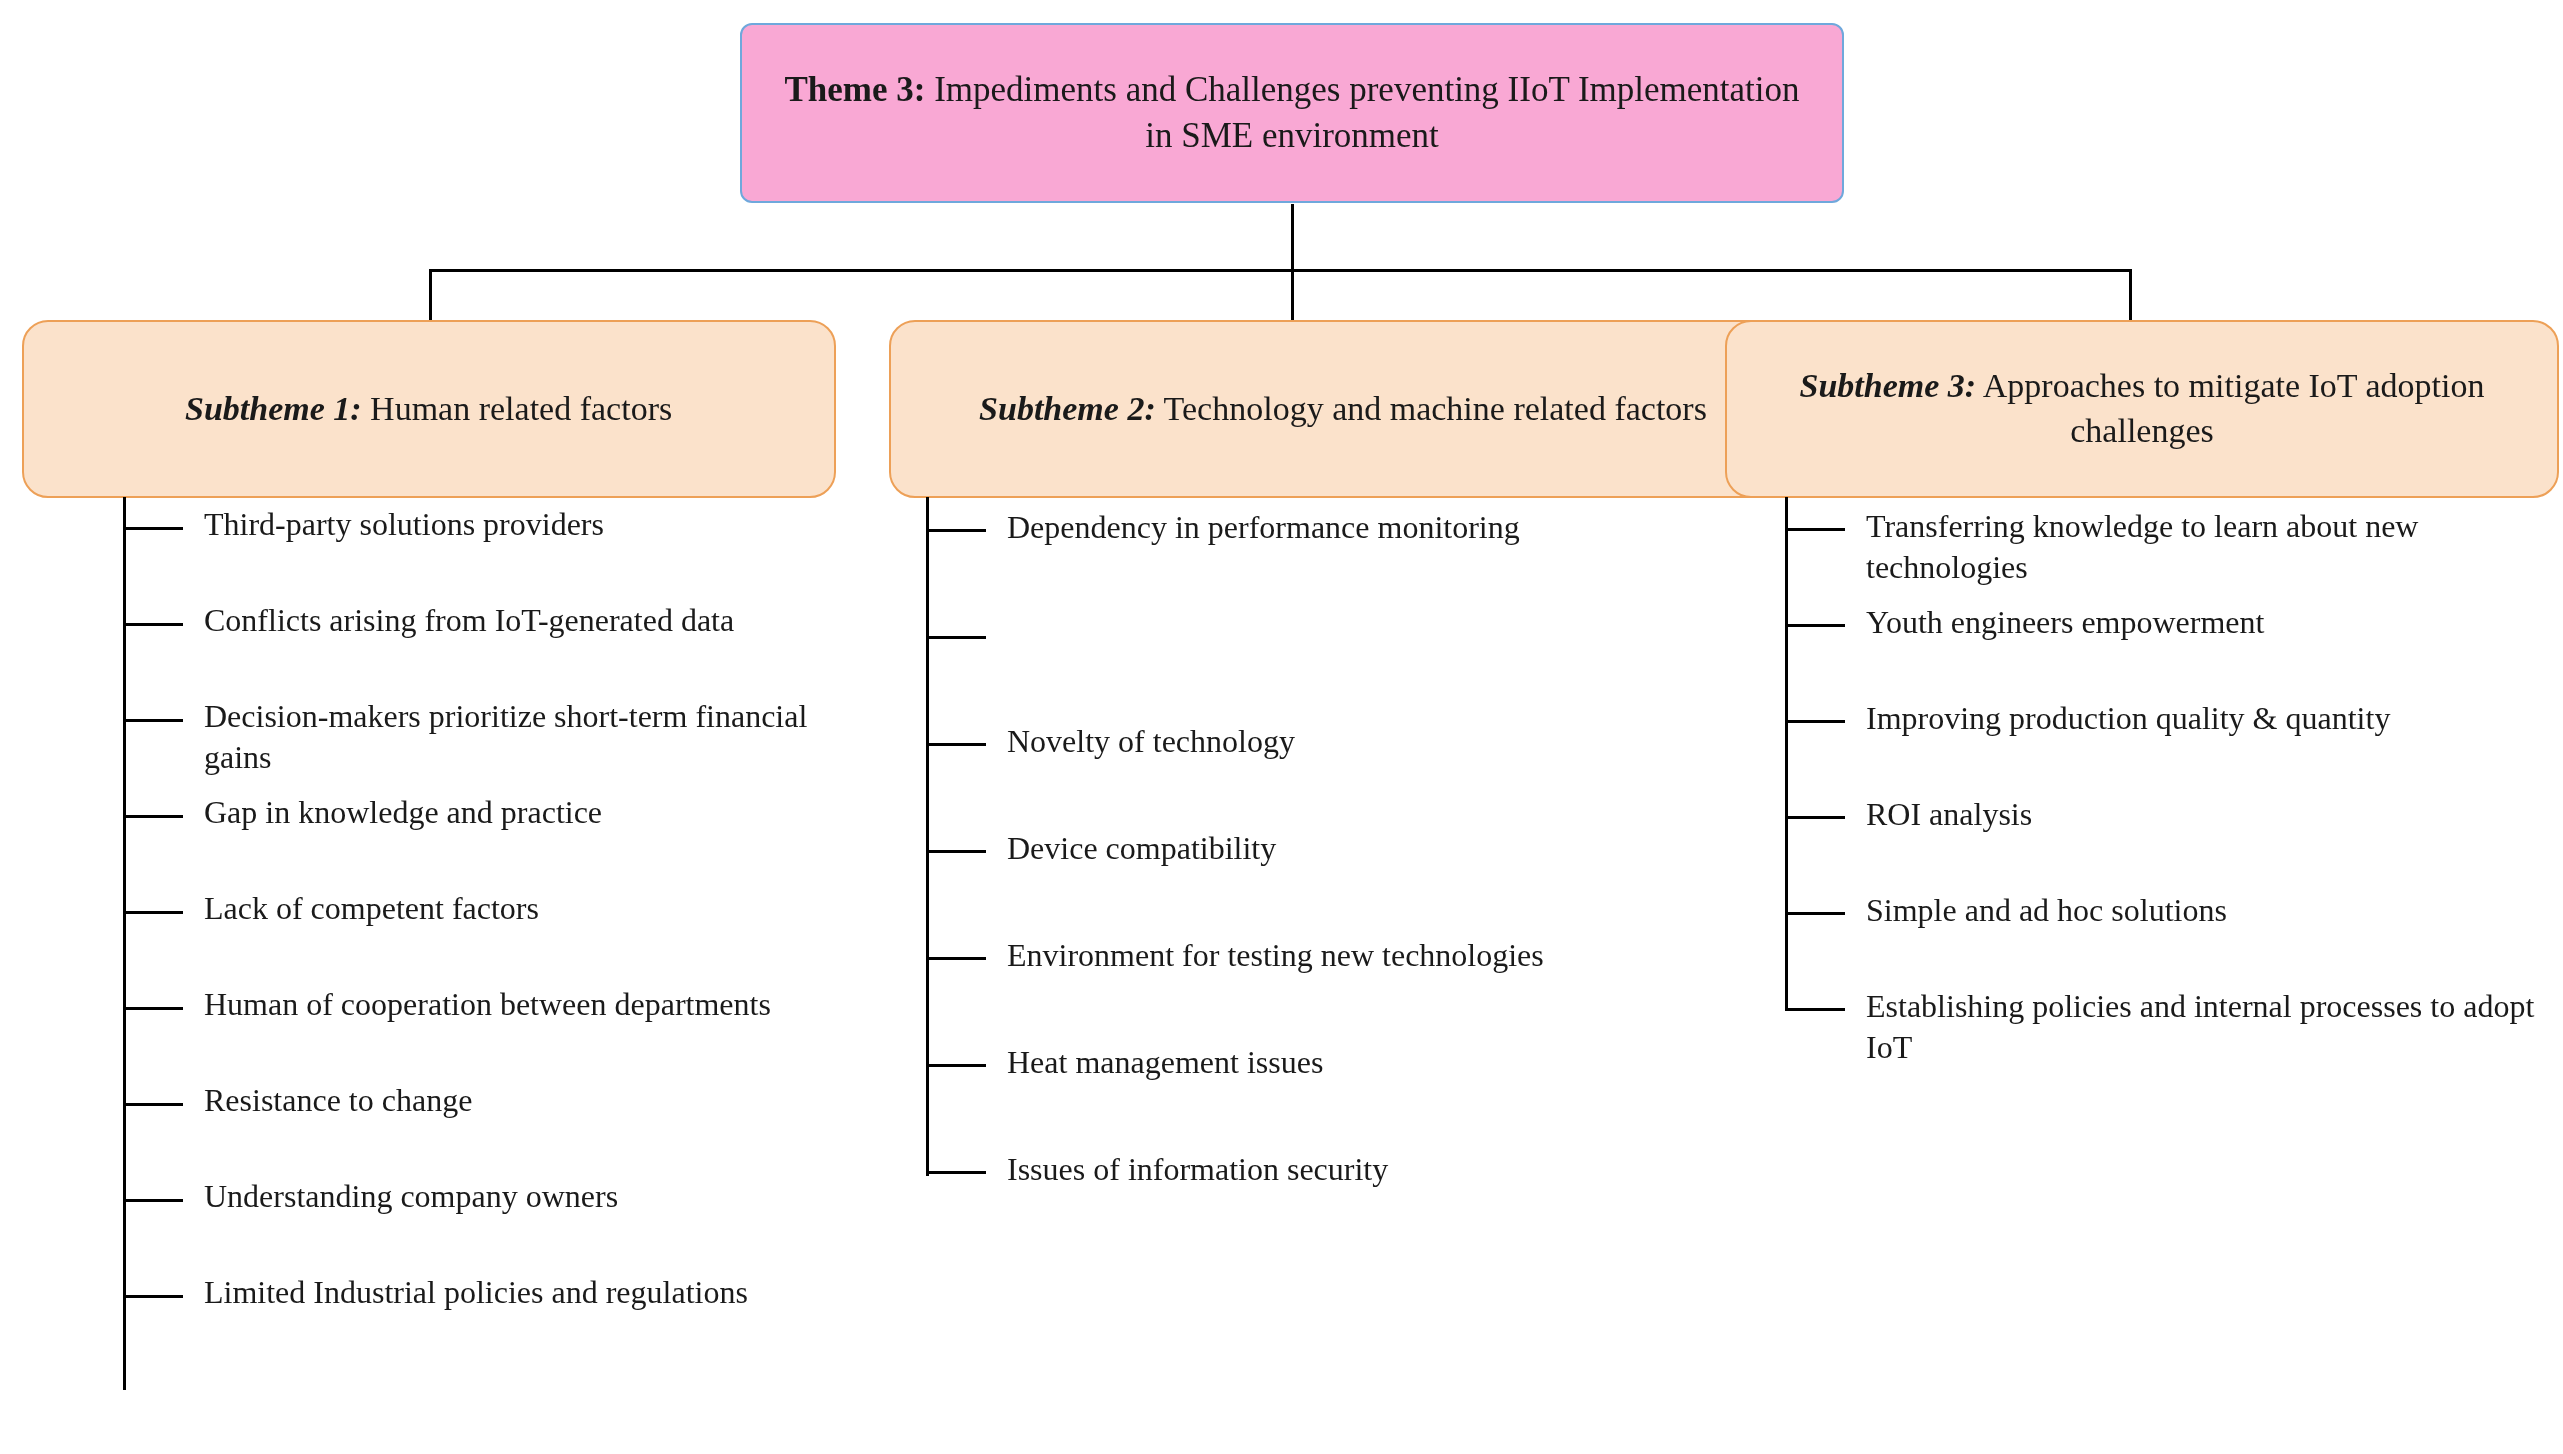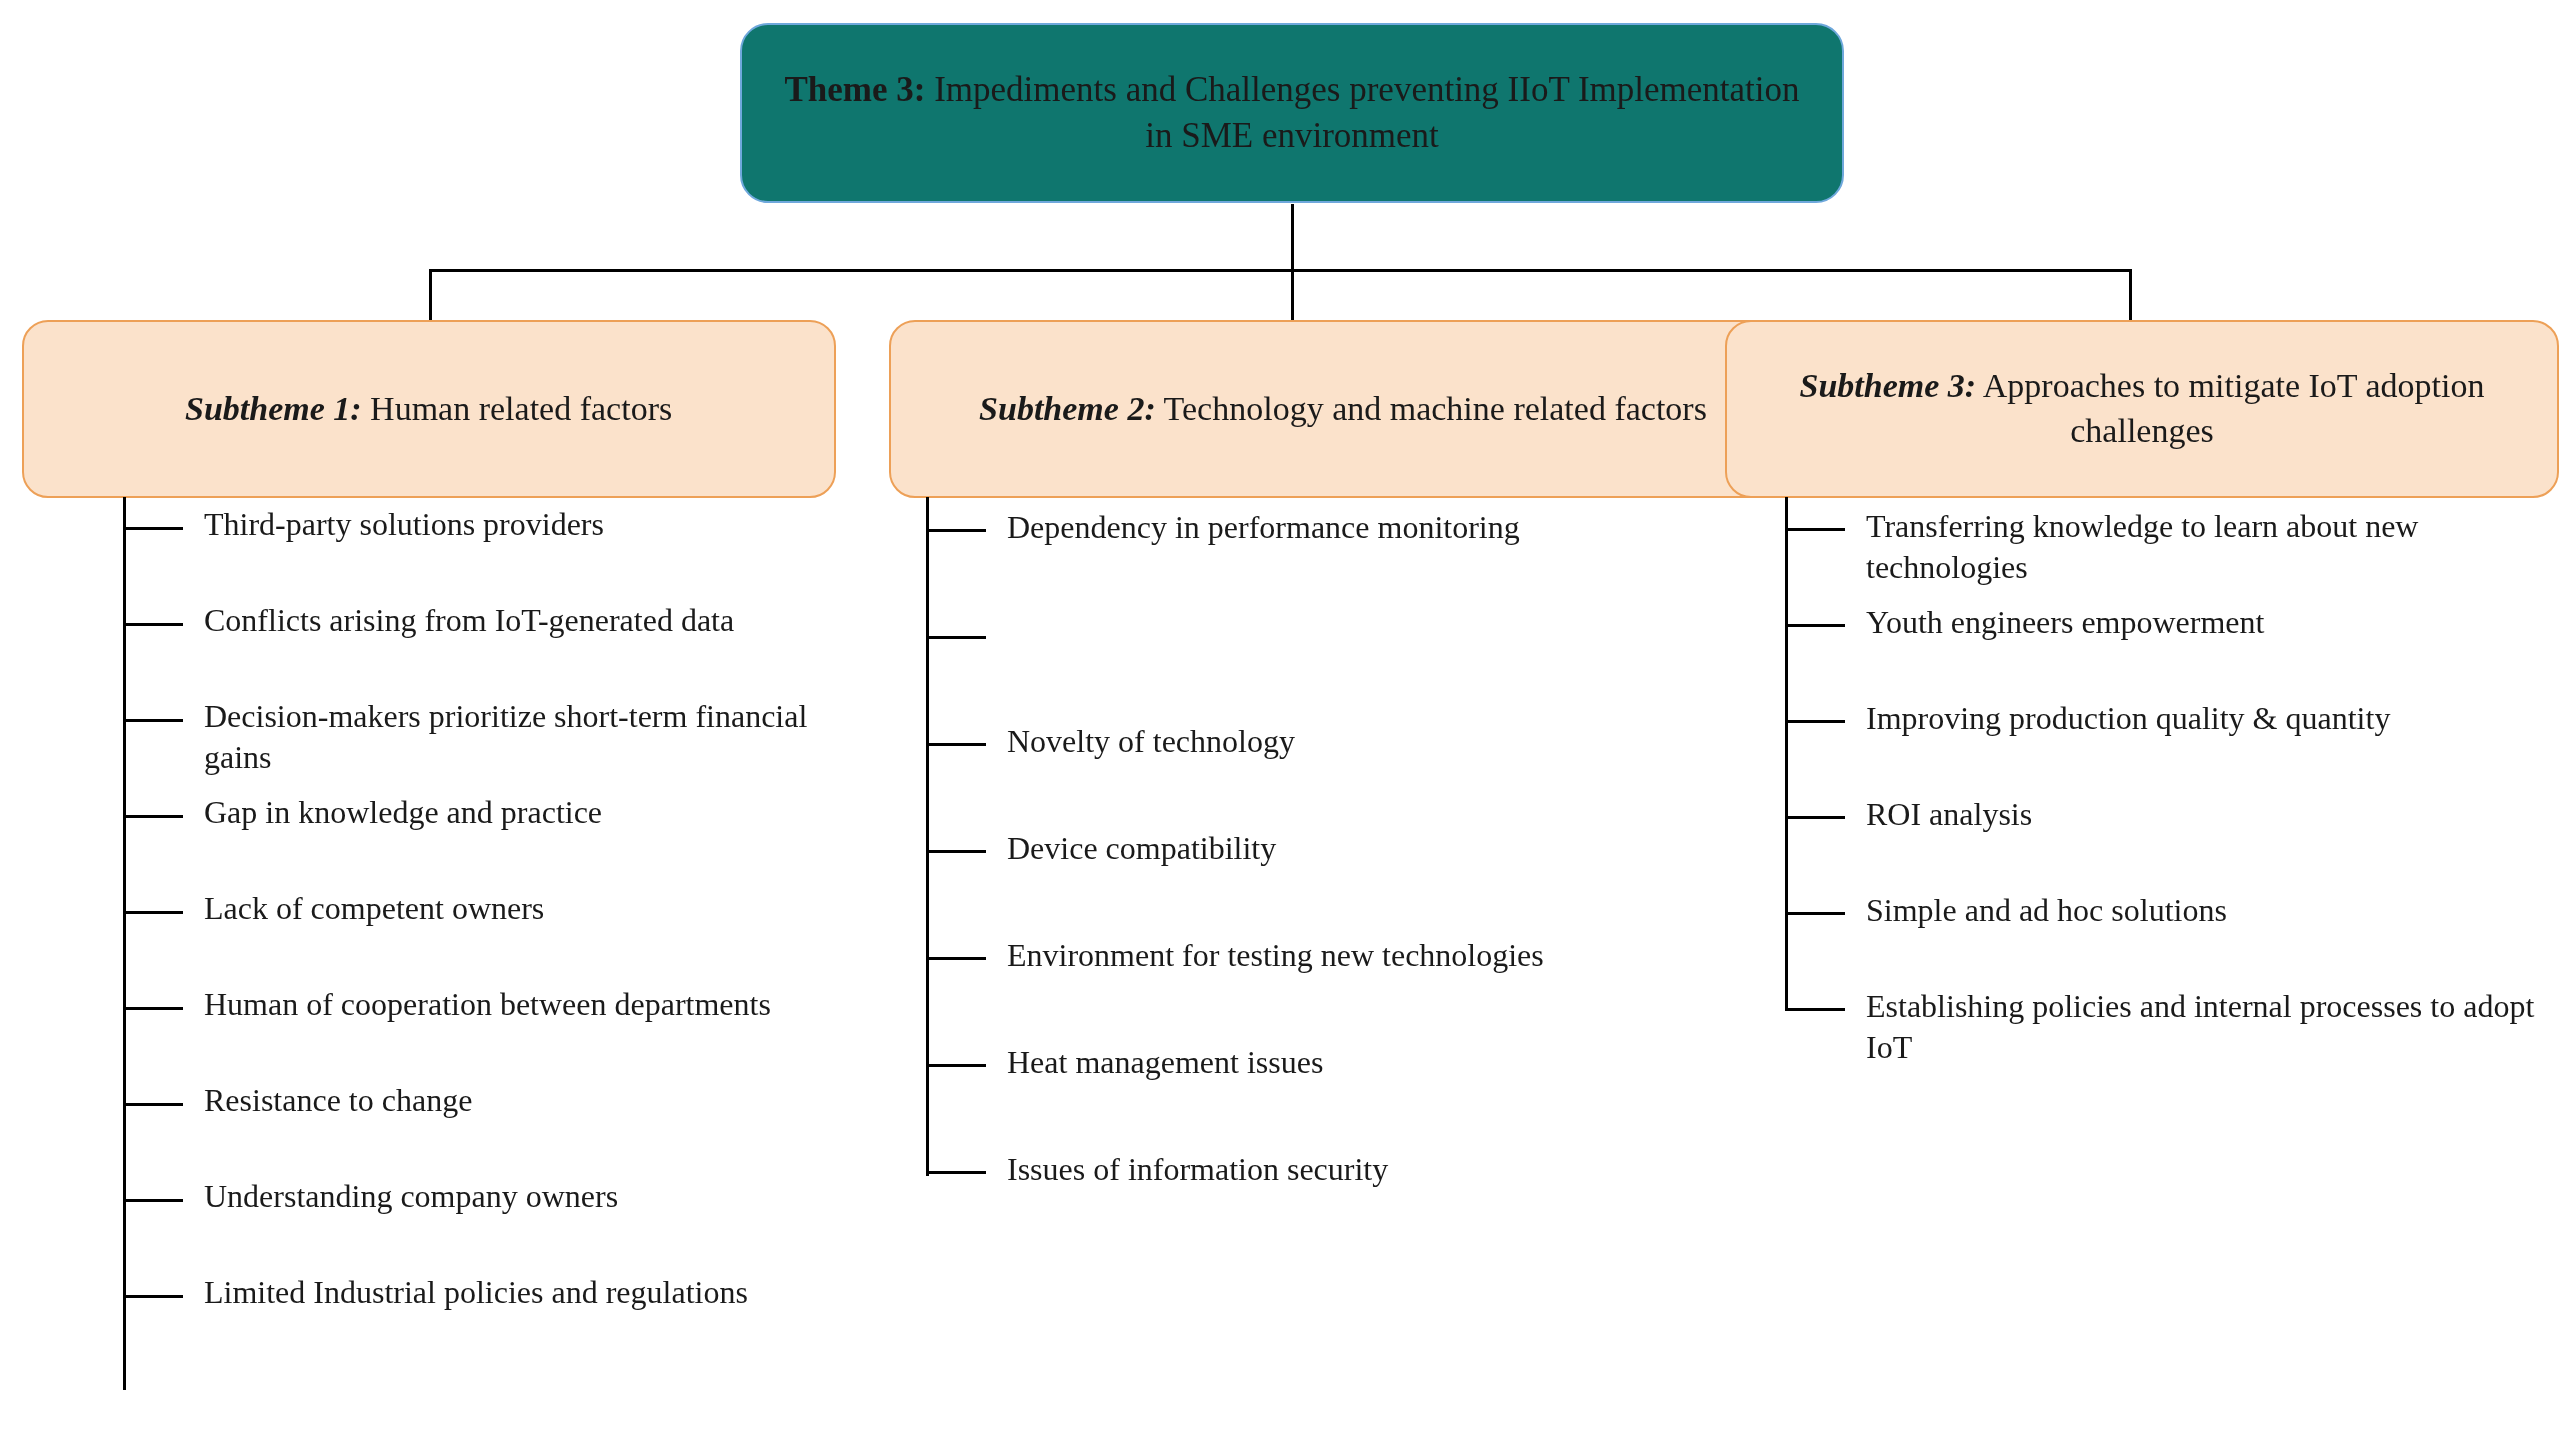--- a/index.html
+++ b/index.html
@@ -17,24 +17,24 @@
     position:absolute;
     box-sizing:border-box;
     display:flex;align-items:center;justify-content:center;
     text-align:center;
     border-radius:25px;
     line-height:1.32;
     padding:6.2px 25px;
   }
   .theme-box{
     left:740px;top:23.4px;width:1104px;height:180px;
-    background:#0f766e;
+    background:#f9a8d4;
     border:2.5px solid #6fa8dc;
     font-size:35px;
-    border-radius:28px;
+    border-radius:12px;
   }
   .sub-box{
     top:320px;height:178px;
     background:#fbe2cb;
     border:2.5px solid #eda057;
     font-size:34px;
     border-radius:26px;
   }
   #sub-box-1{left:21.6px;width:814px;}
   #sub-box-2{left:889px;width:908px;}
@@ -134,21 +134,21 @@
         <li class="item">
           <span class="stub"></span>
           <span class="item-label">Decision-makers prioritize short-term financial gains</span>
         </li>
         <li class="item">
           <span class="stub"></span>
           <span class="item-label">Gap in knowledge and practice</span>
         </li>
         <li class="item">
           <span class="stub"></span>
-          <span class="item-label">Lack of competent owners</span>
+          <span class="item-label">Lack of competent factors</span>
         </li>
         <li class="item">
           <span class="stub"></span>
           <span class="item-label">Human of cooperation between departments</span>
         </li>
         <li class="item">
           <span class="stub"></span>
           <span class="item-label">Resistance to change</span>
         </li>
         <li class="item">

